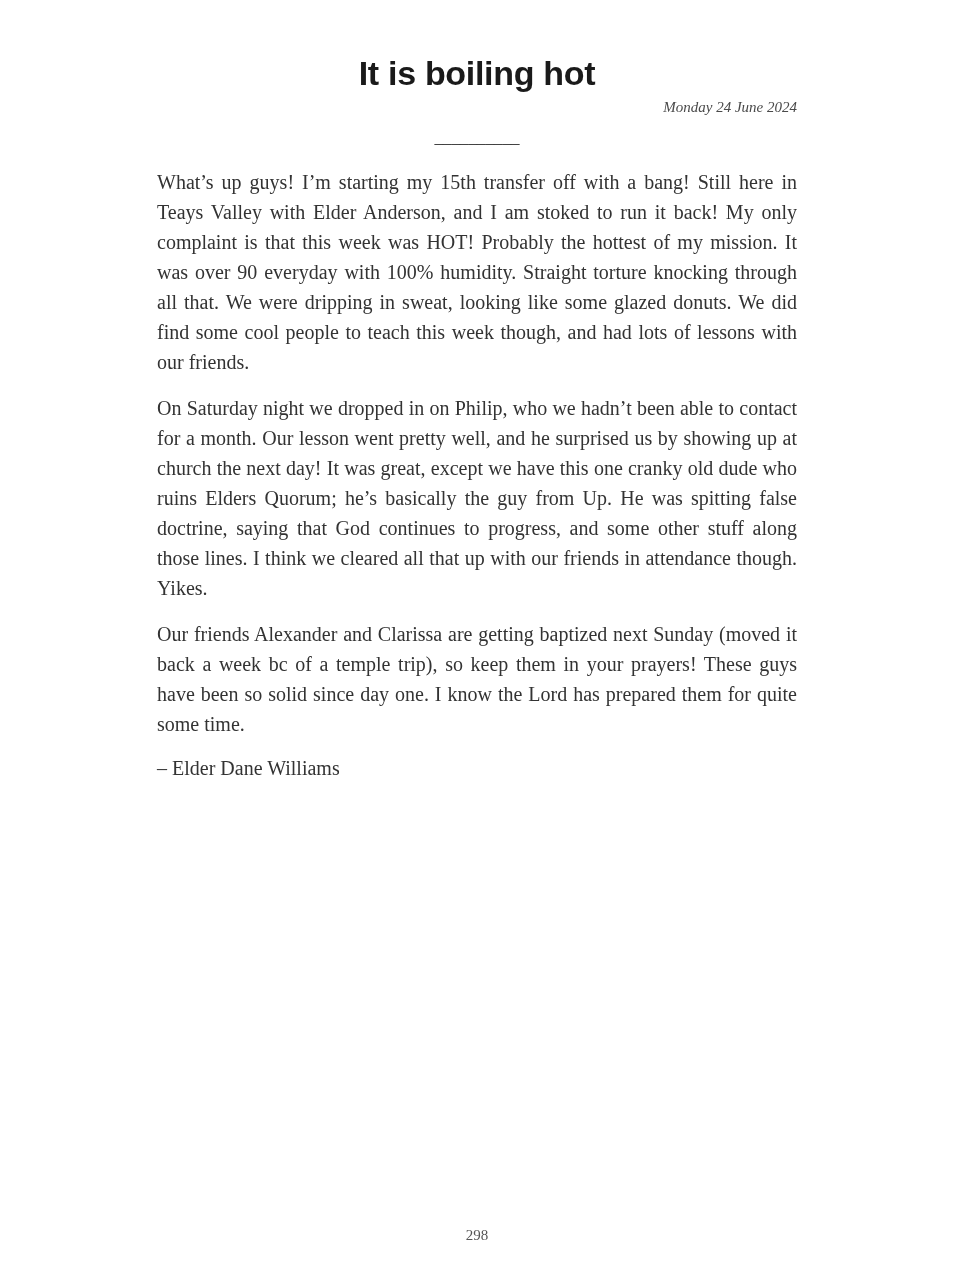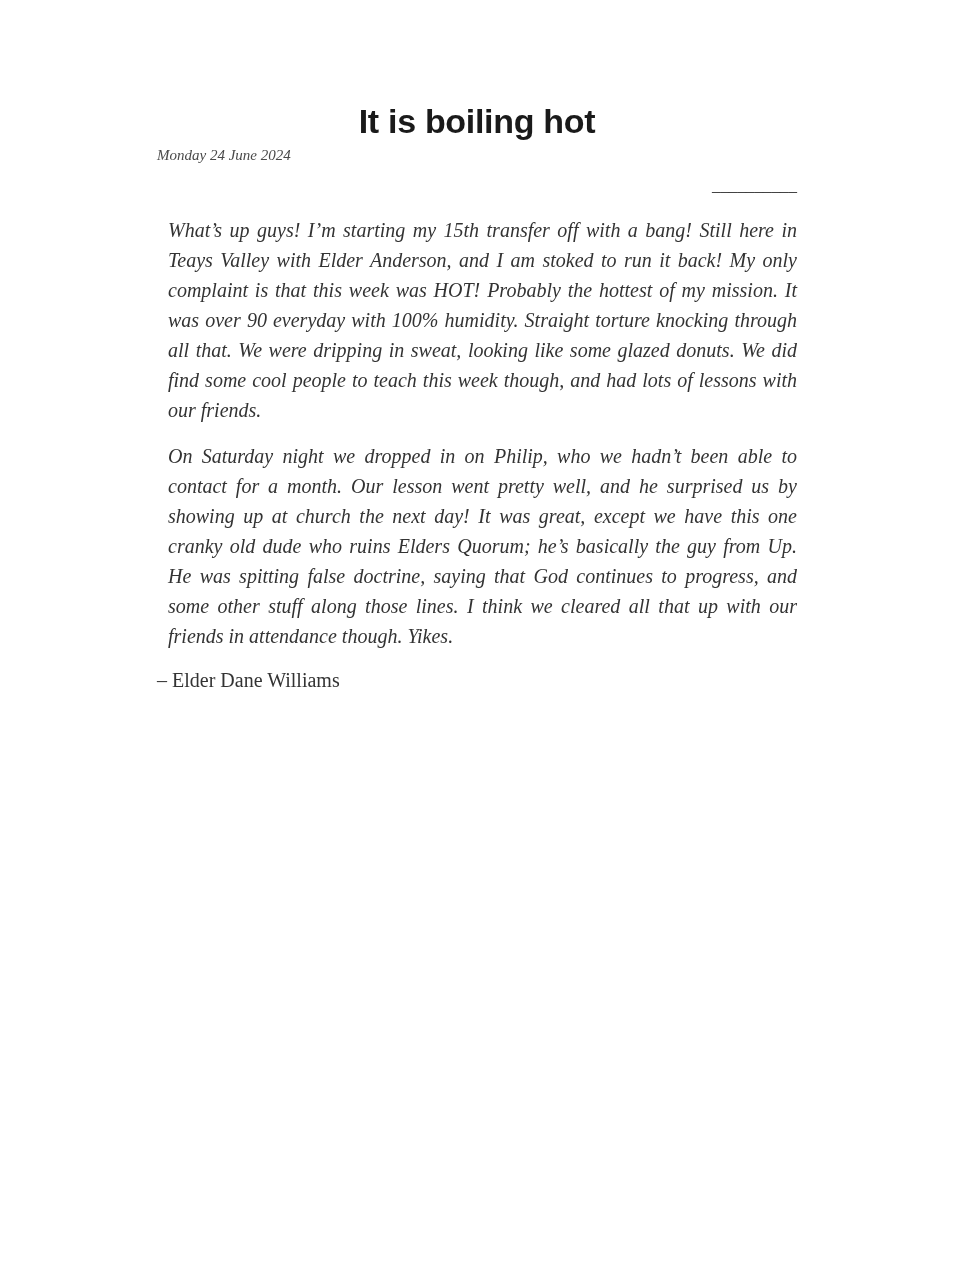--- a/index.html
+++ b/index.html
@@ -12,58 +12,57 @@
     width: 954px;
     height: 1276px;
     margin: 0 auto;
     background: #ffffff;
     overflow: hidden;
     font-family: "Liberation Serif", serif;
   }
   .content {
     width: 640px;
     margin: 0 auto;
-    padding-top: 101px;
+    padding-top: 53px;
   }
   .title {
     margin: 0;
     text-align: center;
     font-family: "Liberation Sans", sans-serif;
     font-weight: 700;
     font-size: 34px;
     line-height: 40px;
     letter-spacing: -0.3px;
     color: #1a1a1a;
   }
   .entry-date {
     margin-top: 4px;
-    text-align: left;
+    text-align: right;
     font-family: "Liberation Serif", serif;
     font-style: italic;
     font-size: 15px;
     line-height: 20px;
     color: #4a4a4a;
   }
   .divider {
     margin-top: 8px;
-    text-align: right;
+    text-align: center;
     font-family: "Liberation Serif", serif;
     font-size: 17px;
     line-height: 26px;
     color: #222222;
     letter-spacing: 0;
   }
   .body-text p {
-    margin: 16px 0 14px 11px;
+    margin: 16px 0 14px 0;
     font-family: "Liberation Serif", serif;
     font-size: 20px;
     line-height: 30px;
     color: #333333;
     text-align: justify;
-    font-style: italic;
   }
   .signature {
     margin-top: 0;
     font-family: "Liberation Serif", serif;
     font-size: 20px;
     line-height: 30px;
     color: #333333;
   }
   .page-number {
     position: absolute;
@@ -84,18 +83,20 @@
 
     <h1 class="title">It is boiling hot</h1>
 
     <div class="entry-date">Monday 24 June 2024</div>
 
     <div class="divider">__________</div>
 
     <div class="body-text">
       <p>What’s up guys! I’m starting my 15th transfer off with a bang! Still here in Teays Valley with Elder Anderson, and I am stoked to run it back! My only complaint is that this week was HOT! Probably the hottest of my mission. It was over 90 everyday with 100% humidity. Straight torture knocking through all that. We were dripping in sweat, looking like some glazed donuts. We did find some cool people to teach this week though, and had lots of lessons with our friends.</p>
       <p>On Saturday night we dropped in on Philip, who we hadn’t been able to contact for a month. Our lesson went pretty well, and he surprised us by showing up at church the next day! It was great, except we have this one cranky old dude who ruins Elders Quorum; he’s basically the guy from Up. He was spitting false doctrine, saying that God continues to progress, and some other stuff along those lines. I think we cleared all that up with our friends in attendance though. Yikes.</p>
+      <p>Our friends Alexander and Clarissa are getting baptized next Sunday (moved it back a week bc of a temple trip), so keep them in your prayers! These guys have been so solid since day one. I know the Lord has prepared them for quite some time.</p>
     </div>
 
     <div class="signature">– Elder Dane Williams</div>
   </div>
 
+  <div class="page-number">298</div>
 </div>
 
 </body></html>

